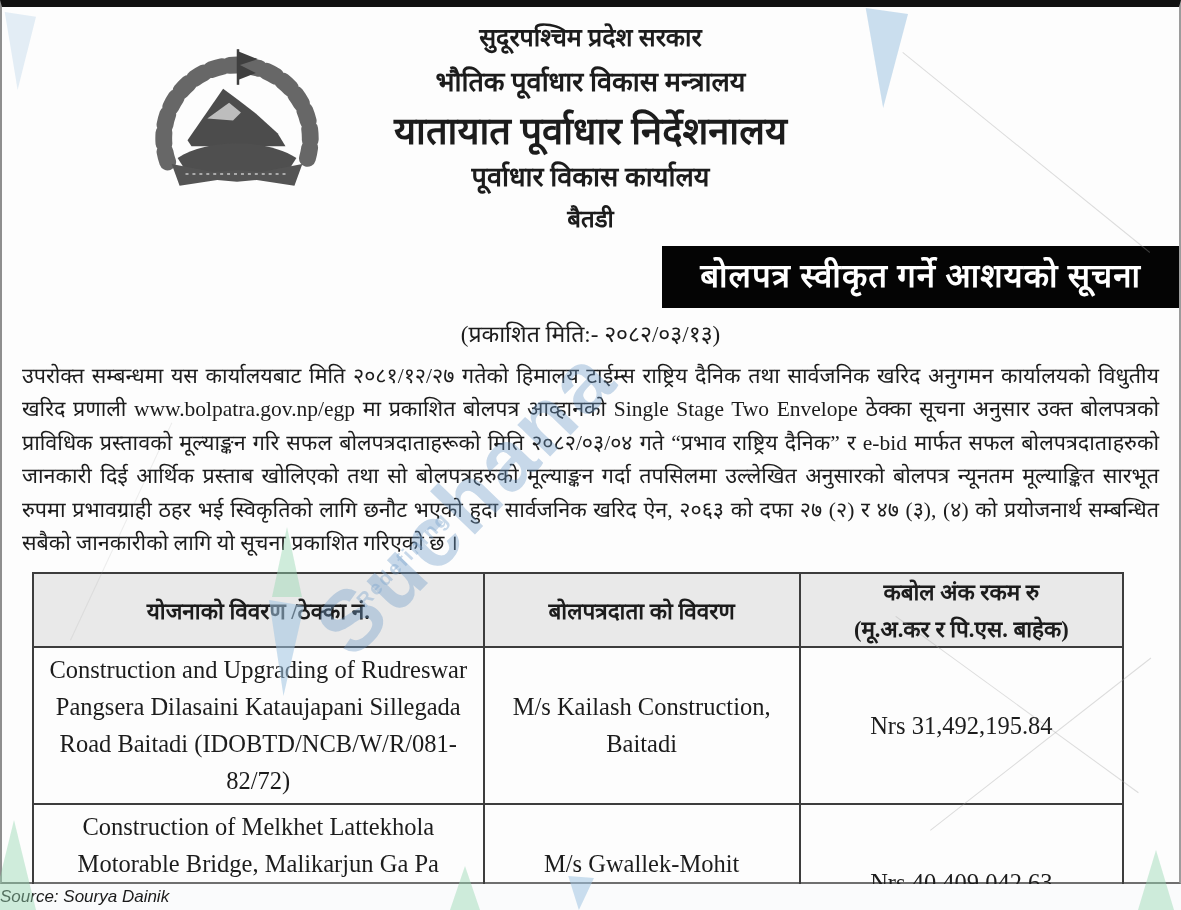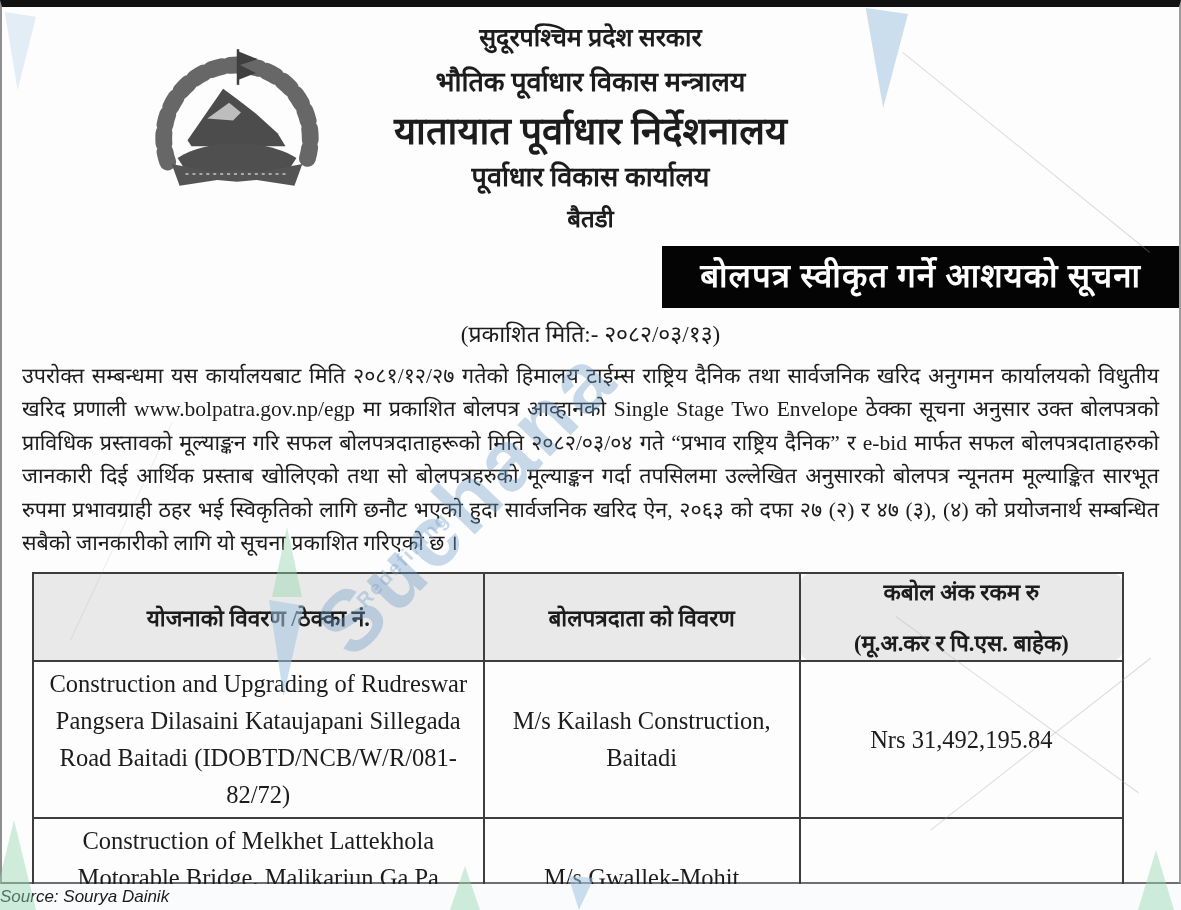--- a/index.html
+++ b/index.html
@@ -78,22 +78,22 @@
   }
   .tender-table td {
     height: 110px;
     font-size: 24.5px;
     padding: 4px 14px;
     line-height: 1.5;
     background: transparent;
   }
   .col-project { width: 446px; }
   .col-bidder  { width: 313px; }
-  .col-amount  { width: 320px; border-radius: 12px; }
-  .amount-header-line2 { font-weight: bold; margin-top: 20px; }
+  .col-amount  { width: 320px; }
+  .amount-header-line2 { font-weight: bold; margin-top: 6px; }
 
   .signature {
     text-align: right;
     padding-right: 42px;
     margin-top: 12px;
     font-size: 25px;
     font-weight: bold;
   }
 
   .source-strip {

